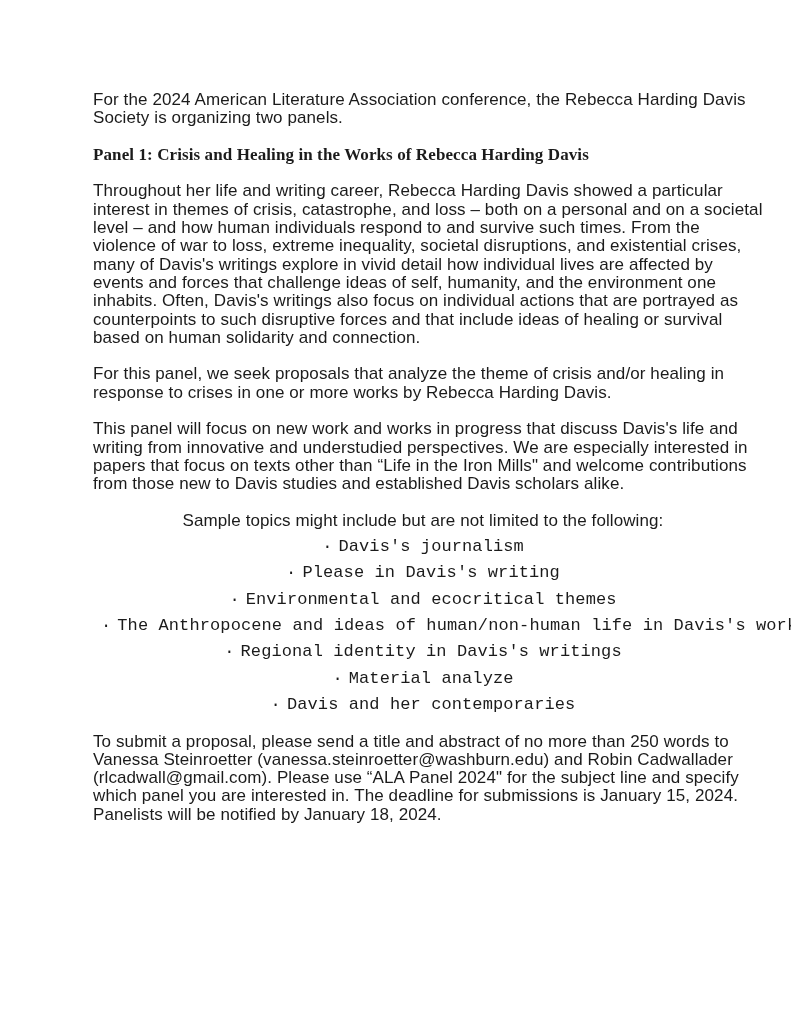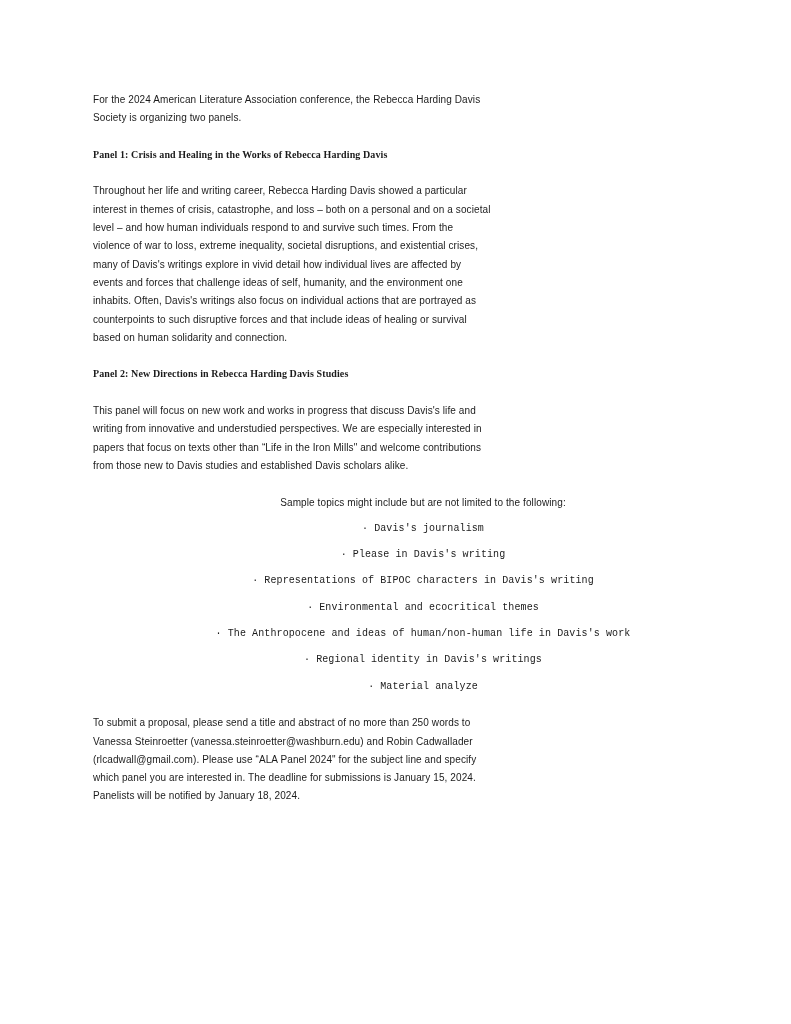--- a/index.html
+++ b/index.html
@@ -15,21 +15,21 @@
     background: #ffffff;
     font-family: "Liberation Sans", "DejaVu Sans", sans-serif;
     color: #1b1b1b;
     overflow: hidden;
   }
   .content {
     position: absolute;
     left: 93px;
     top: 91px;
     width: 660px;
-    font-size: 10px;
+    font-size: 17px;
     line-height: 18.3px;
     letter-spacing: 0.1px;
   }
   .para {
     white-space: pre;
     margin: 0 0 18.3px 0;
   }
   .heading {
     font-weight: bold;
     white-space: pre;
@@ -68,37 +68,38 @@
     <p class="para">Throughout her life and writing career, Rebecca Harding Davis showed a particular
 interest in themes of crisis, catastrophe, and loss – both on a personal and on a societal
 level – and how human individuals respond to and survive such times. From the
 violence of war to loss, extreme inequality, societal disruptions, and existential crises,
 many of Davis's writings explore in vivid detail how individual lives are affected by
 events and forces that challenge ideas of self, humanity, and the environment one
 inhabits. Often, Davis's writings also focus on individual actions that are portrayed as
 counterpoints to such disruptive forces and that include ideas of healing or survival
 based on human solidarity and connection.</p>
 
+    <p class="para">For this panel, we seek proposals that analyze the theme of crisis and/or healing in
+response to crises in one or more works by Rebecca Harding Davis.</p>
 
-    <p class="heading">Panel 2: New Directions in Rebecca Harding Davis Studies</p>
 
     <p class="para">This panel will focus on new work and works in progress that discuss Davis's life and
 writing from innovative and understudied perspectives. We are especially interested in
 papers that focus on texts other than “Life in the Iron Mills" and welcome contributions
 from those new to Davis studies and established Davis scholars alike.</p>
 
     <div class="topics-block">
       <div class="topics-intro">Sample topics might include but are not limited to the following:</div>
       <div class="topic-line"><span class="bullet">·</span><span>Davis's journalism</span></div>
       <div class="topic-line"><span class="bullet">·</span><span>Please in Davis's writing</span></div>
-      <div class="topic-line"><span class="bullet">·</span><span>Representations of BIPOC characters in Davis's writing</span></div>
       <div class="topic-line"><span class="bullet">·</span><span>Environmental and ecocritical themes</span></div>
       <div class="topic-line"><span class="bullet">·</span><span>The Anthropocene and ideas of human/non-human life in Davis's work</span></div>
       <div class="topic-line"><span class="bullet">·</span><span>Regional identity in Davis's writings</span></div>
       <div class="topic-line"><span class="bullet">·</span><span>Material analyze</span></div>
+      <div class="topic-line"><span class="bullet">·</span><span>Davis and her contemporaries</span></div>
     </div>
 
     <p class="para">To submit a proposal, please send a title and abstract of no more than 250 words to
 Vanessa Steinroetter (vanessa.steinroetter@washburn.edu) and Robin Cadwallader
 (rlcadwall@gmail.com). Please use “ALA Panel 2024" for the subject line and specify
 which panel you are interested in. The deadline for submissions is January 15, 2024.
 Panelists will be notified by January 18, 2024.</p>
 
   </div>
 </div>

